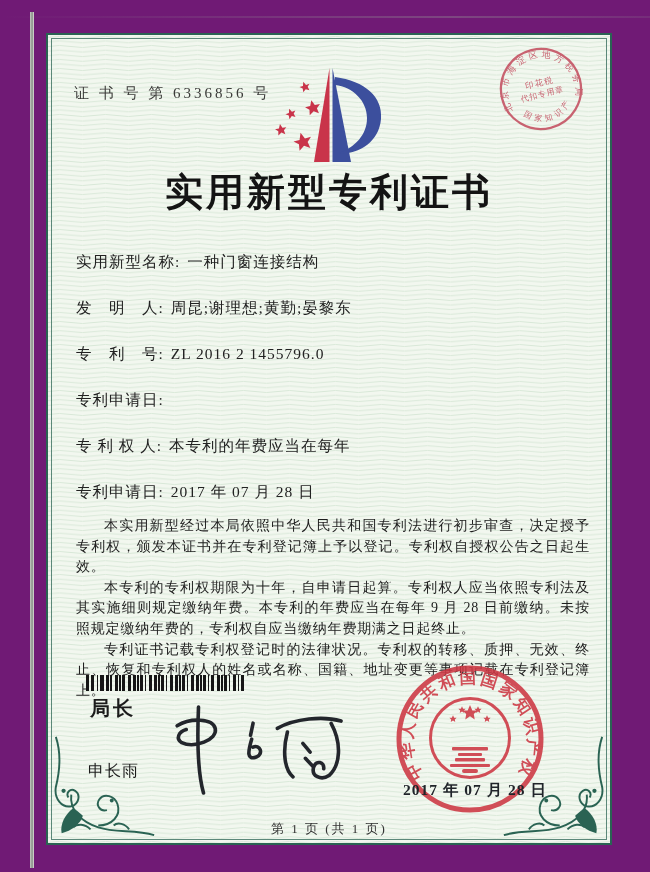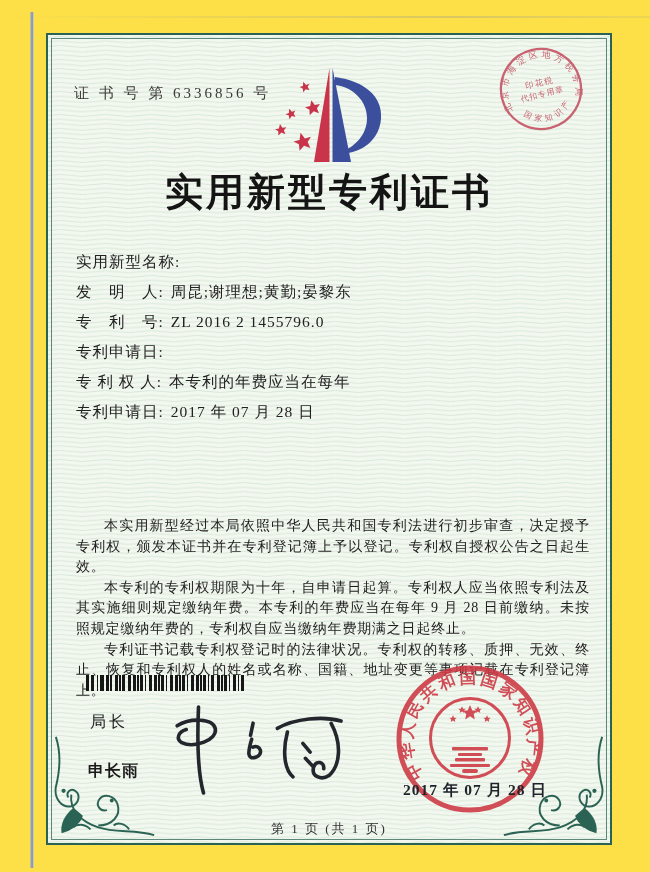--- a/index.html
+++ b/index.html
@@ -1,16 +1,16 @@
 <!DOCTYPE html>
 <html style="--frame-green: #2a6353; --wave-green: #c9dfca; --seal-red: #cd3743; --tax-red: #c24a5c; --logo-red: #c9344a; --logo-blue: #3c4f9d; --ink: #1d1d1d;"><head>
 <meta charset="utf-8">
 <style>
   html,body{margin:0;padding:0;background:#f3f3ef;}
-  .page{position:relative;width:650px;height:872px;background:#fde047;overflow:hidden;
+  .page{position:relative;width:650px;height:872px;background:#701a75;overflow:hidden;
         font-family:"Liberation Serif","DejaVu Serif",serif;}
   .spine{position:absolute;left:30px;top:12px;bottom:4px;width:4px;
          background:linear-gradient(90deg,#c9ccc6,#878c86 55%,#e2e4de);}
   .topedge{position:absolute;left:0;top:16px;right:0;height:2px;
          background:linear-gradient(90deg,rgba(150,155,150,0) 0%,rgba(150,155,150,.35) 70%,rgba(150,155,150,.15));}
 
   .frame{position:absolute;left:46px;top:33px;width:566px;height:812px;box-sizing:border-box;
          border:2px solid var(--frame-green,#2a6353);background:#f2f7ef;}
   .frame::after{content:"";position:absolute;inset:3px;border:1px solid var(--frame-green,#2a6353);
          opacity:.75;pointer-events:none;}
@@ -28,35 +28,35 @@
   .tax-stamp .ring{stroke:var(--tax-red,#c24a5c);}
 
   .logo{position:absolute;left:221px;top:26px;width:124px;height:110px;z-index:2;}
   .logo .red{fill:var(--logo-red,#c9344a);}
   .logo .blue{fill:var(--logo-blue,#3c4f9d);}
 
   .title{position:absolute;left:0;right:0;top:132px;text-align:center;font-size:38px;
          font-weight:700;letter-spacing:3px;color:#141414;z-index:2;}
 
   .fields{position:absolute;left:28px;right:20px;top:216px;display:flex;flex-direction:column;
-          gap:8px;z-index:2;}
+          gap:24px;z-index:2;}
   .field-row{display:flex;font-size:15.5px;color:#222;line-height:22px;white-space:nowrap;}
   .field-row .lab{letter-spacing:1px;}
   .field-row .val{margin-left:7px;letter-spacing:1px;}
 
   .paras{position:absolute;left:28px;width:514px;top:481px;z-index:2;}
   .paras p{margin:0;font-size:14px;line-height:20.6px;letter-spacing:.8px;color:var(--ink,#1d1d1d);
            text-align:justify;text-indent:2em;}
 
   .barcode{position:absolute;left:38px;top:640px;height:16px;display:flex;z-index:2;}
   .barcode i{flex:none;height:100%;width:1.5px;}
 
-  .director-label{position:absolute;left:42px;top:677px;font-size:16px;font-weight:400;
+  .director-label{position:absolute;left:42px;top:660px;font-size:20px;font-weight:700;
           letter-spacing:3px;color:#1b1b1b;z-index:2;}
-  .director-name{position:absolute;left:40px;top:726px;font-size:16px;font-weight:700;
+  .director-name{position:absolute;left:40px;top:726px;font-size:16px;font-weight:400;
           letter-spacing:1px;color:#1b1b1b;z-index:2;}
 
   .signature{position:absolute;left:100px;top:658px;width:220px;height:112px;z-index:3;}
   .signature path{stroke:#23262c;stroke-width:3.6;fill:none;stroke-linecap:round;stroke-linejoin:round;}
 
   .seal{position:absolute;left:344px;top:626px;width:156px;height:156px;opacity:.88;z-index:2;}
   .seal .red-s{stroke:var(--seal-red,#cd3743);}
   .seal .red-f{fill:var(--seal-red,#cd3743);}
   .seal text{fill:var(--seal-red,#cd3743);}
 
@@ -141,20 +141,21 @@
         <use href="#star" transform="translate(12,68) rotate(-10) scale(0.6)"></use>
         <use href="#star" transform="translate(34,80) rotate(-15) scale(0.95)"></use>
       </g>
     </svg>
 
     <div class="title">实用新型专利证书</div>
 
     <div class="fields">
         <div class="field-row">
           <span class="lab">实用新型名称:</span>
+          <span class="val">一种门窗连接结构</span>
         </div>
         <div class="field-row">
           <span class="lab">发　明　人:</span>
           <span class="val">周昆;谢理想;黄勤;晏黎东</span>
         </div>
         <div class="field-row">
           <span class="lab">专　利　号:</span>
           <span class="val">ZL 2016 2 1455796.0</span>
         </div>
         <div class="field-row">

